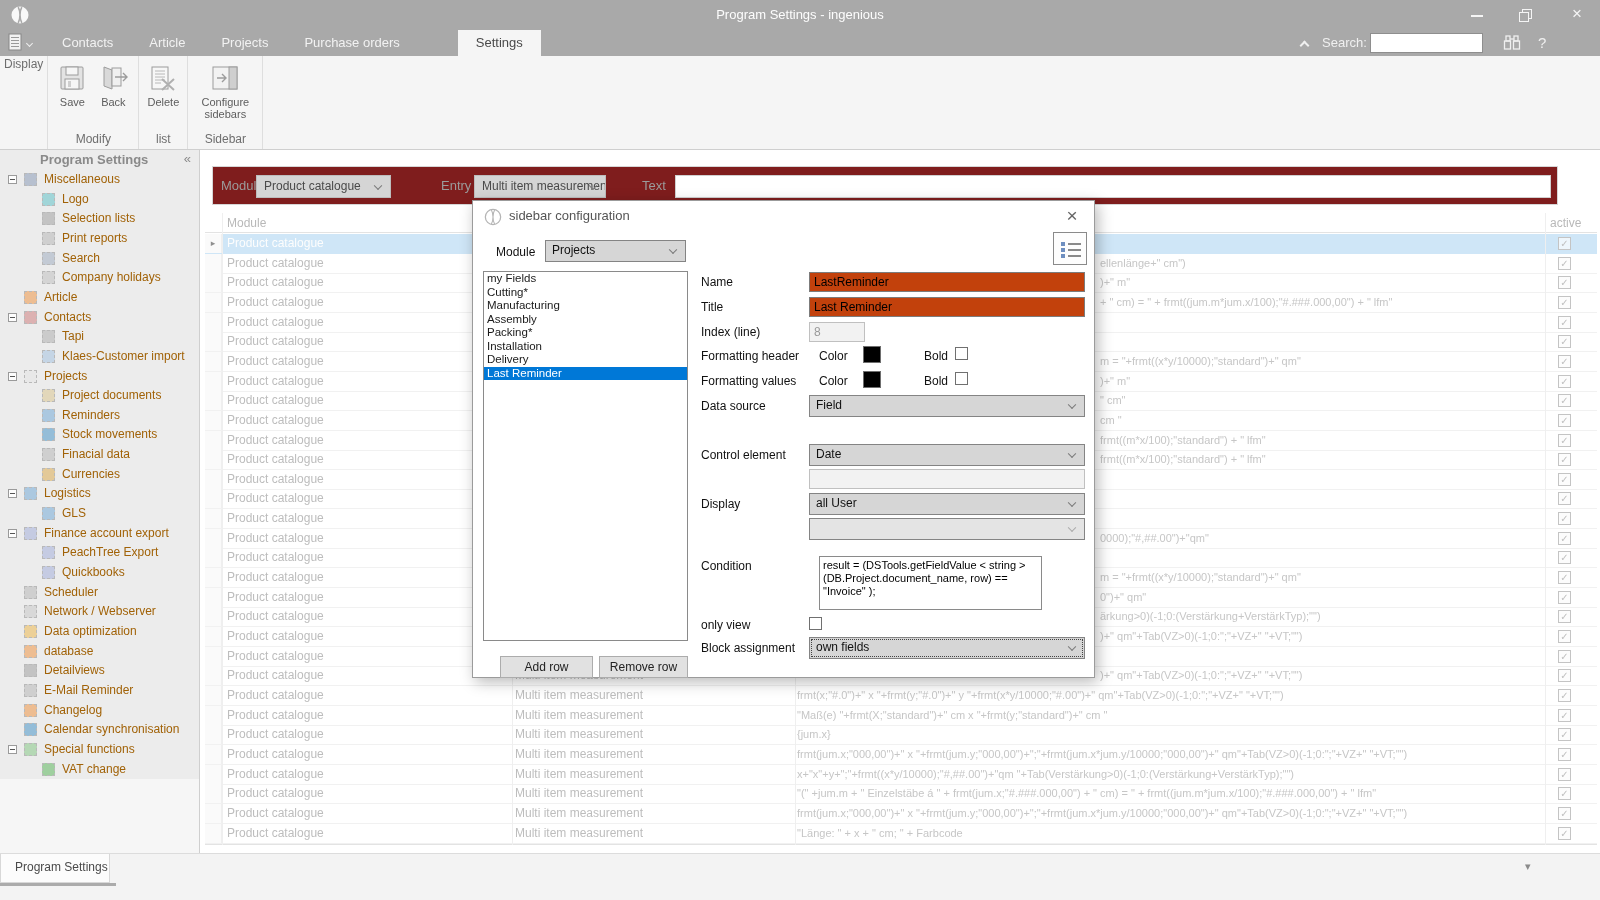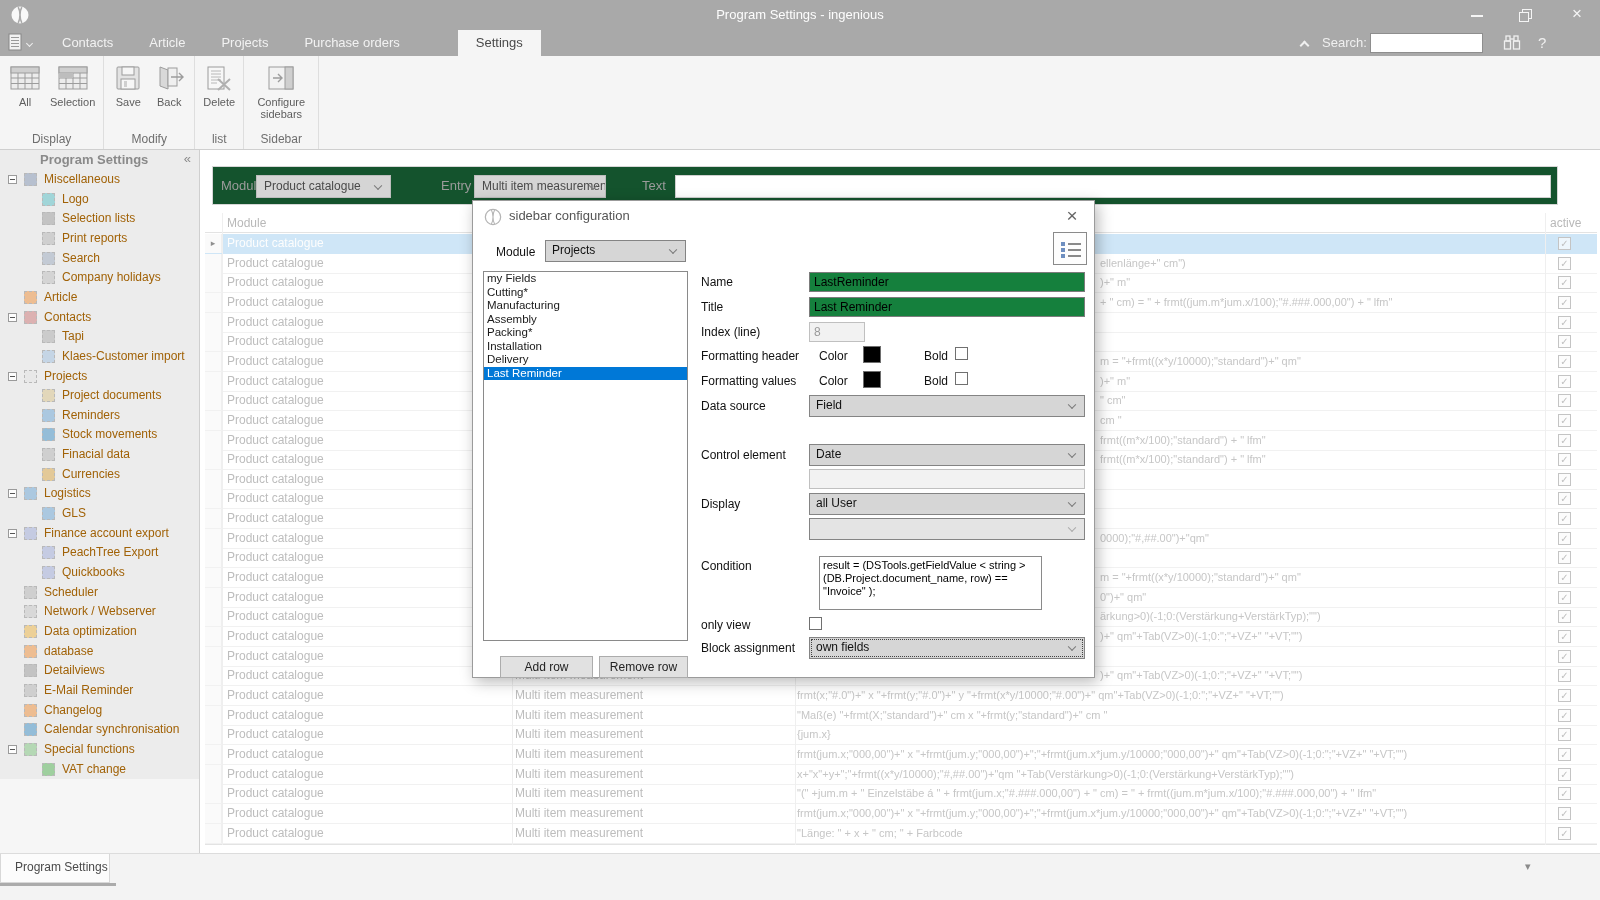--- a/index.html
+++ b/index.html
@@ -47,21 +47,21 @@
   .titem { position:absolute; left:0; width:100%; height:19px; line-height:19px; font-size:12px; color:#a16207; white-space:nowrap; }
   .exp { position:absolute; left:8px; top:5px; width:9px; height:9px; border:1px solid #9a9a9a; background:#fdfdfd; }
   .exp::after { content:""; position:absolute; left:1px; top:3px; width:5px; height:1px; background:#555; }
   .ticon { position:absolute; top:3px; width:13px; height:13px; border:1px dashed #adadad; opacity:.8; }
   .titem.lvl0 .ticon { left:24px; } .titem.lvl1 .ticon { left:42px; }
   .titem.lvl0 .tlabel { padding-left:44px; } .titem.lvl1 .tlabel { padding-left:62px; }
   .tlabel { display:block; }
   .sb-lower { position:absolute; left:0; top:629px; width:199px; height:74px; background:#f6f6f6; }
 
   
-  .filterbar { position:absolute; left:212px; top:166px; width:1346px; height:39px; border:1px solid #d6d6d6; background:#14532d; }
+  .filterbar { position:absolute; left:212px; top:166px; width:1346px; height:39px; border:1px solid #d6d6d6; background:#7f1d1d; }
   .flabel { position:absolute; top:0; line-height:37px; font-size:13px; color:#9b9b9b; }
   .fdd { position:absolute; top:8px; height:23px; background:#d5d5d5; border:1px solid #bdbdbd; font-size:12px; color:#4a4a4a; line-height:21px; padding:0 22px 0 7px; white-space:nowrap; overflow:hidden; }
   .dd-arrow::after { content:""; position:absolute; right:9px; top:50%; width:5px; height:5px; border-right:1.4px solid #7a7a7a; border-bottom:1.4px solid #7a7a7a; transform:translateY(-70%) rotate(45deg); }
   .ftext { position:absolute; left:462px; top:8px; width:876px; height:23px; border:1px solid #d0d0d0; background:#fff; font-size:12px; padding:0 5px; }
 
   
   .table { position:absolute; left:205px; top:213px; width:1392px; height:632px; background:#fff; border-bottom:1px solid #e3e3e3; }
   .thead { position:absolute; left:0; top:0; width:100%; height:20px; border-bottom:1px solid #e3e3e3; font-size:12px; color:#b8b8b8; }
   .th-module { position:absolute; left:22px; line-height:20px; }
   .th-active { position:absolute; left:1345px; line-height:20px; }
@@ -86,21 +86,21 @@
   .dialog { position:absolute; left:472px; top:200px; width:623px; height:478px; background:#fff; border:1px solid #9b9b9b; box-shadow:3px 4px 14px rgba(0,0,0,.28); z-index:100; }
   .dlg-title { position:absolute; left:0; top:0; width:100%; height:32px; }
   .dlg-logo { position:absolute; left:11px; top:7px; }
   .dlg-title-txt { position:absolute; left:36px; top:0; line-height:30px; font-size:13px; color:#555; }
   .dlg-close { position:absolute; right:10px; top:2px; width:24px; height:26px; text-align:center; font-size:19px; color:#666; line-height:26px; }
   .dlg-label { position:absolute; font-size:12px; color:#111; }
   .dd { position:absolute; background:#d6d6d6; border:1px solid #848484; font-size:12px; color:#111; line-height:19px; padding:0 20px 0 6px; white-space:nowrap; overflow:hidden; height:22px; }
   .dd.dis { background:#e4e4e4; color:#9a9a9a; }
   .dd.dis::after { border-color:#ababab; }
   .dd.focus { outline:1px dotted #444; outline-offset:-3px; }
-  .ti { position:absolute; height:20px; border:1px solid #7c7c7c; background:#15803d; font-size:12px; padding:0 4px; color:#000; }
+  .ti { position:absolute; height:20px; border:1px solid #7c7c7c; background:#c2410c; font-size:12px; padding:0 4px; color:#000; }
   .ti.dis { border-color:#c0c0c0; background:#f2f2f2; color:#9a9a9a; }
   .swatch { position:absolute; width:18px; height:17px; border:1px solid #6e6e6e; }
   .cb { position:absolute; width:13px; height:13px; border:1px solid #707070; background:#fff; }
   .dlg-list { position:absolute; left:10px; top:70px; width:205px; height:370px; border:1px solid #8a8a8a; background:#fff; overflow:hidden; }
   .dlg-li { height:13.5px; line-height:13.5px; font-size:11.5px; color:#1a1a1a; padding-left:3px; white-space:nowrap; }
   .dlg-li.sel { background:#0078d7; color:#fff; }
   .dlg-btn { position:absolute; top:455px; height:22px; background:#e1e1e1; border:1px solid #acacac; font-size:12px; color:#222; text-align:center; line-height:20px; }
   .dlg-iconbtn { position:absolute; left:580px; top:31px; width:34px; height:33px; background:#fdfdfd; border:1px solid #8a8a8a; }
   .li-row { position:absolute; left:7px; height:3px; }
   .li-dot { position:absolute; left:0; top:0; width:4px; height:4px; background:#6f8fc0; }
@@ -154,43 +154,20 @@
         <rect x="11.5" y="7" width="6" height="8" fill="none" stroke="#f0f0f0" stroke-width="1.3"></rect>
         <path d="M8 5 H12" stroke="#f0f0f0" stroke-width="1.3"></path>
       </svg>
   </span>
   <span class="help-q">?</span>
 </div>
 
 <div class="ribbon">
   <div class="rgroups" id="ribbon-groups">
       <div class="rgroup">
-        <div class="rbtns">
-          <div class="rbtn">
-            <div class="ricon">
-              <svg width="34" height="28" viewBox="0 0 34 28">
-                <rect x="3" y="3" width="28" height="22" fill="#ececec" stroke="#9c9c9c"></rect>
-                <rect x="3" y="3" width="28" height="6" fill="#cfcfcf" stroke="#9c9c9c"></rect>
-                <path d="M10 9 V25 M17 9 V25 M24 9 V25 M3 14 H31 M3 19.5 H31" stroke="#9c9c9c" fill="none"></path>
-              </svg>
-            </div>
-            <div class="rlabel">All</div>
-          </div>
-          <div class="rbtn">
-            <div class="ricon">
-              <svg width="34" height="28" viewBox="0 0 34 28">
-                <rect x="3" y="3" width="28" height="22" fill="#ececec" stroke="#9c9c9c"></rect>
-                <rect x="3" y="3" width="28" height="6" fill="#cfcfcf" stroke="#9c9c9c"></rect>
-                <path d="M10 9 V25 M17 9 V25 M24 9 V25 M3 14 H31 M3 19.5 H31" stroke="#9c9c9c" fill="none"></path>
-                <rect x="3" y="9" width="14" height="5" fill="#bdbdbd"></rect>
-              </svg>
-            </div>
-            <div class="rlabel">Selection</div>
-          </div>
-        </div>
         <div class="rgname">Display</div>
       </div>
       <div class="rgroup">
         <div class="rbtns">
           <div class="rbtn">
             <div class="ricon">
               <svg width="30" height="28" viewBox="0 0 30 28">
                 <rect x="4" y="3" width="22" height="22" rx="1" fill="#e3e3e3" stroke="#9c9c9c"></rect>
                 <rect x="9" y="3" width="12" height="8" fill="#f6f6f6" stroke="#9c9c9c"></rect>
                 <rect x="8" y="15" width="14" height="10" fill="#f6f6f6" stroke="#9c9c9c"></rect>

